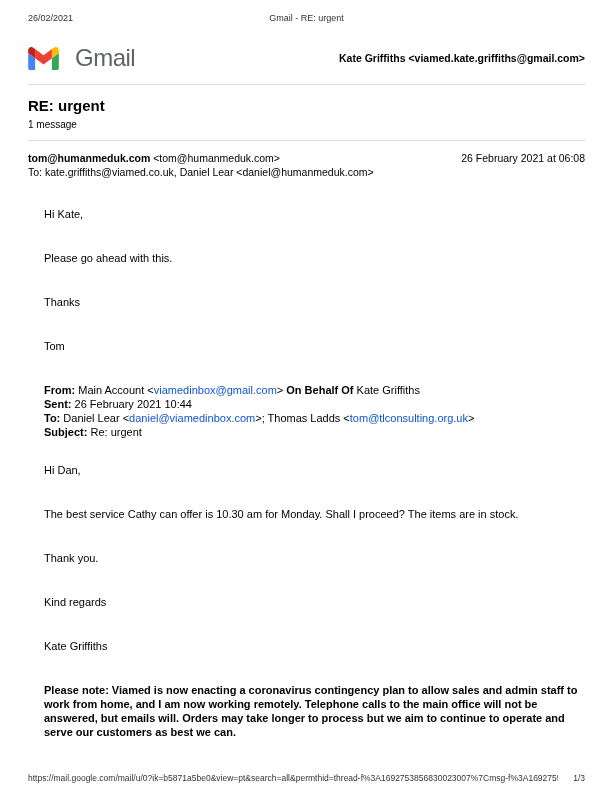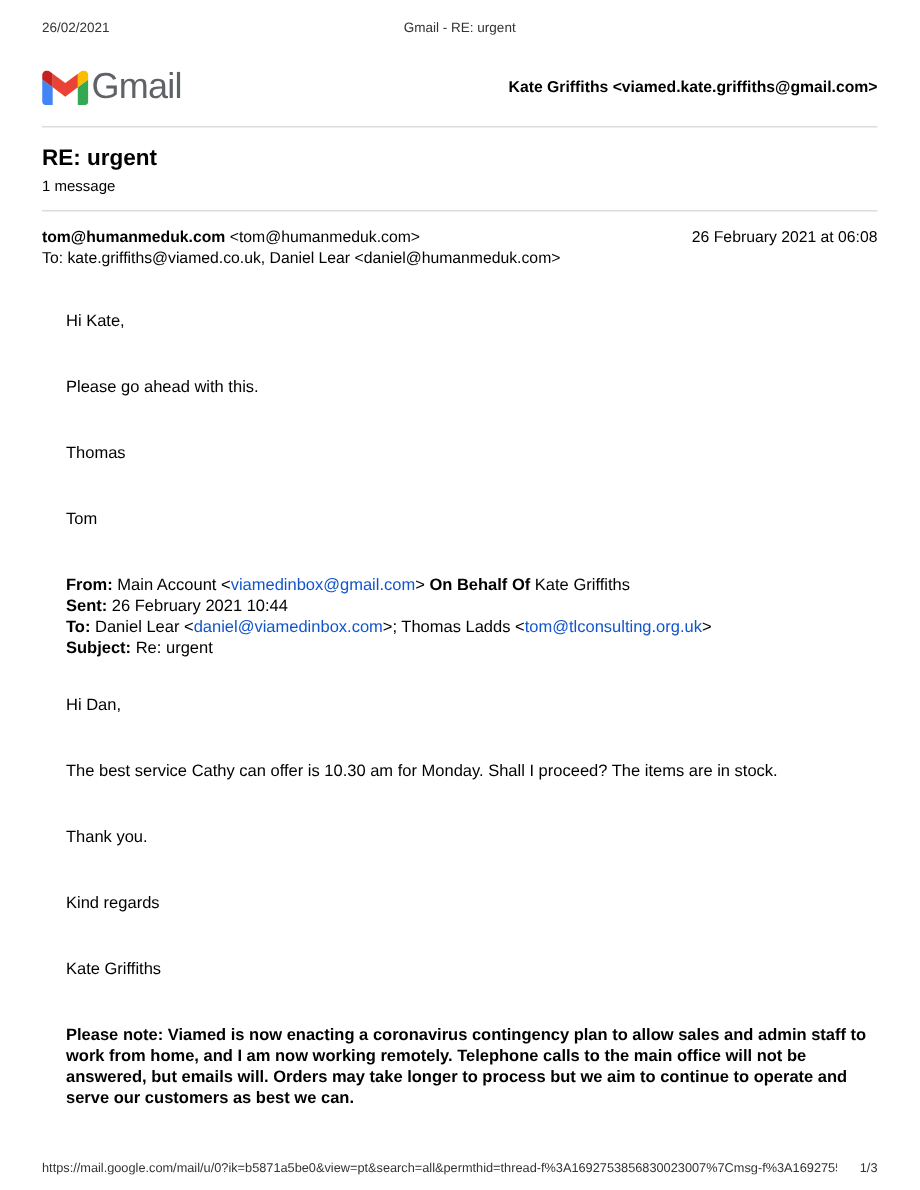--- a/index.html
+++ b/index.html
@@ -15,21 +15,21 @@
     position: absolute; top: 13px; left: 28px; right: 28px; height: 12px;
     font-size: 9px; color: #333;
   }
   .ph-date { position: absolute; left: 0; top: 0; }
   .ph-title { position: absolute; left: 0; right: 0; text-align: center; top: 0; }
   .content { position: absolute; top: 40px; left: 28px; right: 28px; }
   .masthead {
     display: flex; justify-content: space-between; align-items: center;
     padding: 4px 0 12px 0;
   }
-  .logo { display: flex; align-items: center; gap: 2px; }
+  .logo { display: flex; align-items: center; gap: 16px; }
   .logo-icon { display: inline-flex; }
   .logo-text {
     font-size: 24px; color: var(--logo-text-color, #5f6368);
     letter-spacing: -0.5px;
   }
   .account { font-size: 10.5px; font-weight: bold; }
   hr.rule { border: none; border-top: 1px solid #dcdcdc; height: 0; }
   .subject-block { padding: 12px 0 10px 0; }
   .subject { font-size: 15px; font-weight: bold; font-family: "Liberation Sans", sans-serif; }
   .msg-count { font-size: 10px; margin-top: 5px; }
@@ -93,21 +93,21 @@
 
   <div class="msg-header">
     <div class="msg-from"><span class="b">tom@humanmeduk.com</span><span> &lt;tom@humanmeduk.com&gt;</span></div>
     <div class="msg-date">26 February 2021 at 06:08</div>
   </div>
   <div class="msg-to">To: kate.griffiths@viamed.co.uk, Daniel Lear &lt;daniel@humanmeduk.com&gt;</div>
 
   <div class="msg-body">
     <p>Hi Kate,</p>
     <p>Please go ahead with this.</p>
-    <p>Thomas</p>
+    <p>Thanks</p>
     <p>Tom</p>
 
     <div class="quoted-header">
       <p class="qline"><span class="b">From:</span><span> Main Account &lt;</span><a class="link">viamedinbox@gmail.com</a><span>&gt; </span><span class="b">On Behalf Of</span><span> Kate Griffiths</span></p>
       <p class="qline"><span class="b">Sent:</span><span> 26 February 2021 10:44</span></p>
       <p class="qline"><span class="b">To:</span><span> Daniel Lear &lt;</span><a class="link">daniel@viamedinbox.com</a><span>&gt;; Thomas Ladds &lt;</span><a class="link">tom@tlconsulting.org.uk</a><span>&gt;</span></p>
       <p class="qline"><span class="b">Subject:</span><span> Re: urgent</span></p>
     </div>
 
     <p>Hi Dan,</p>

